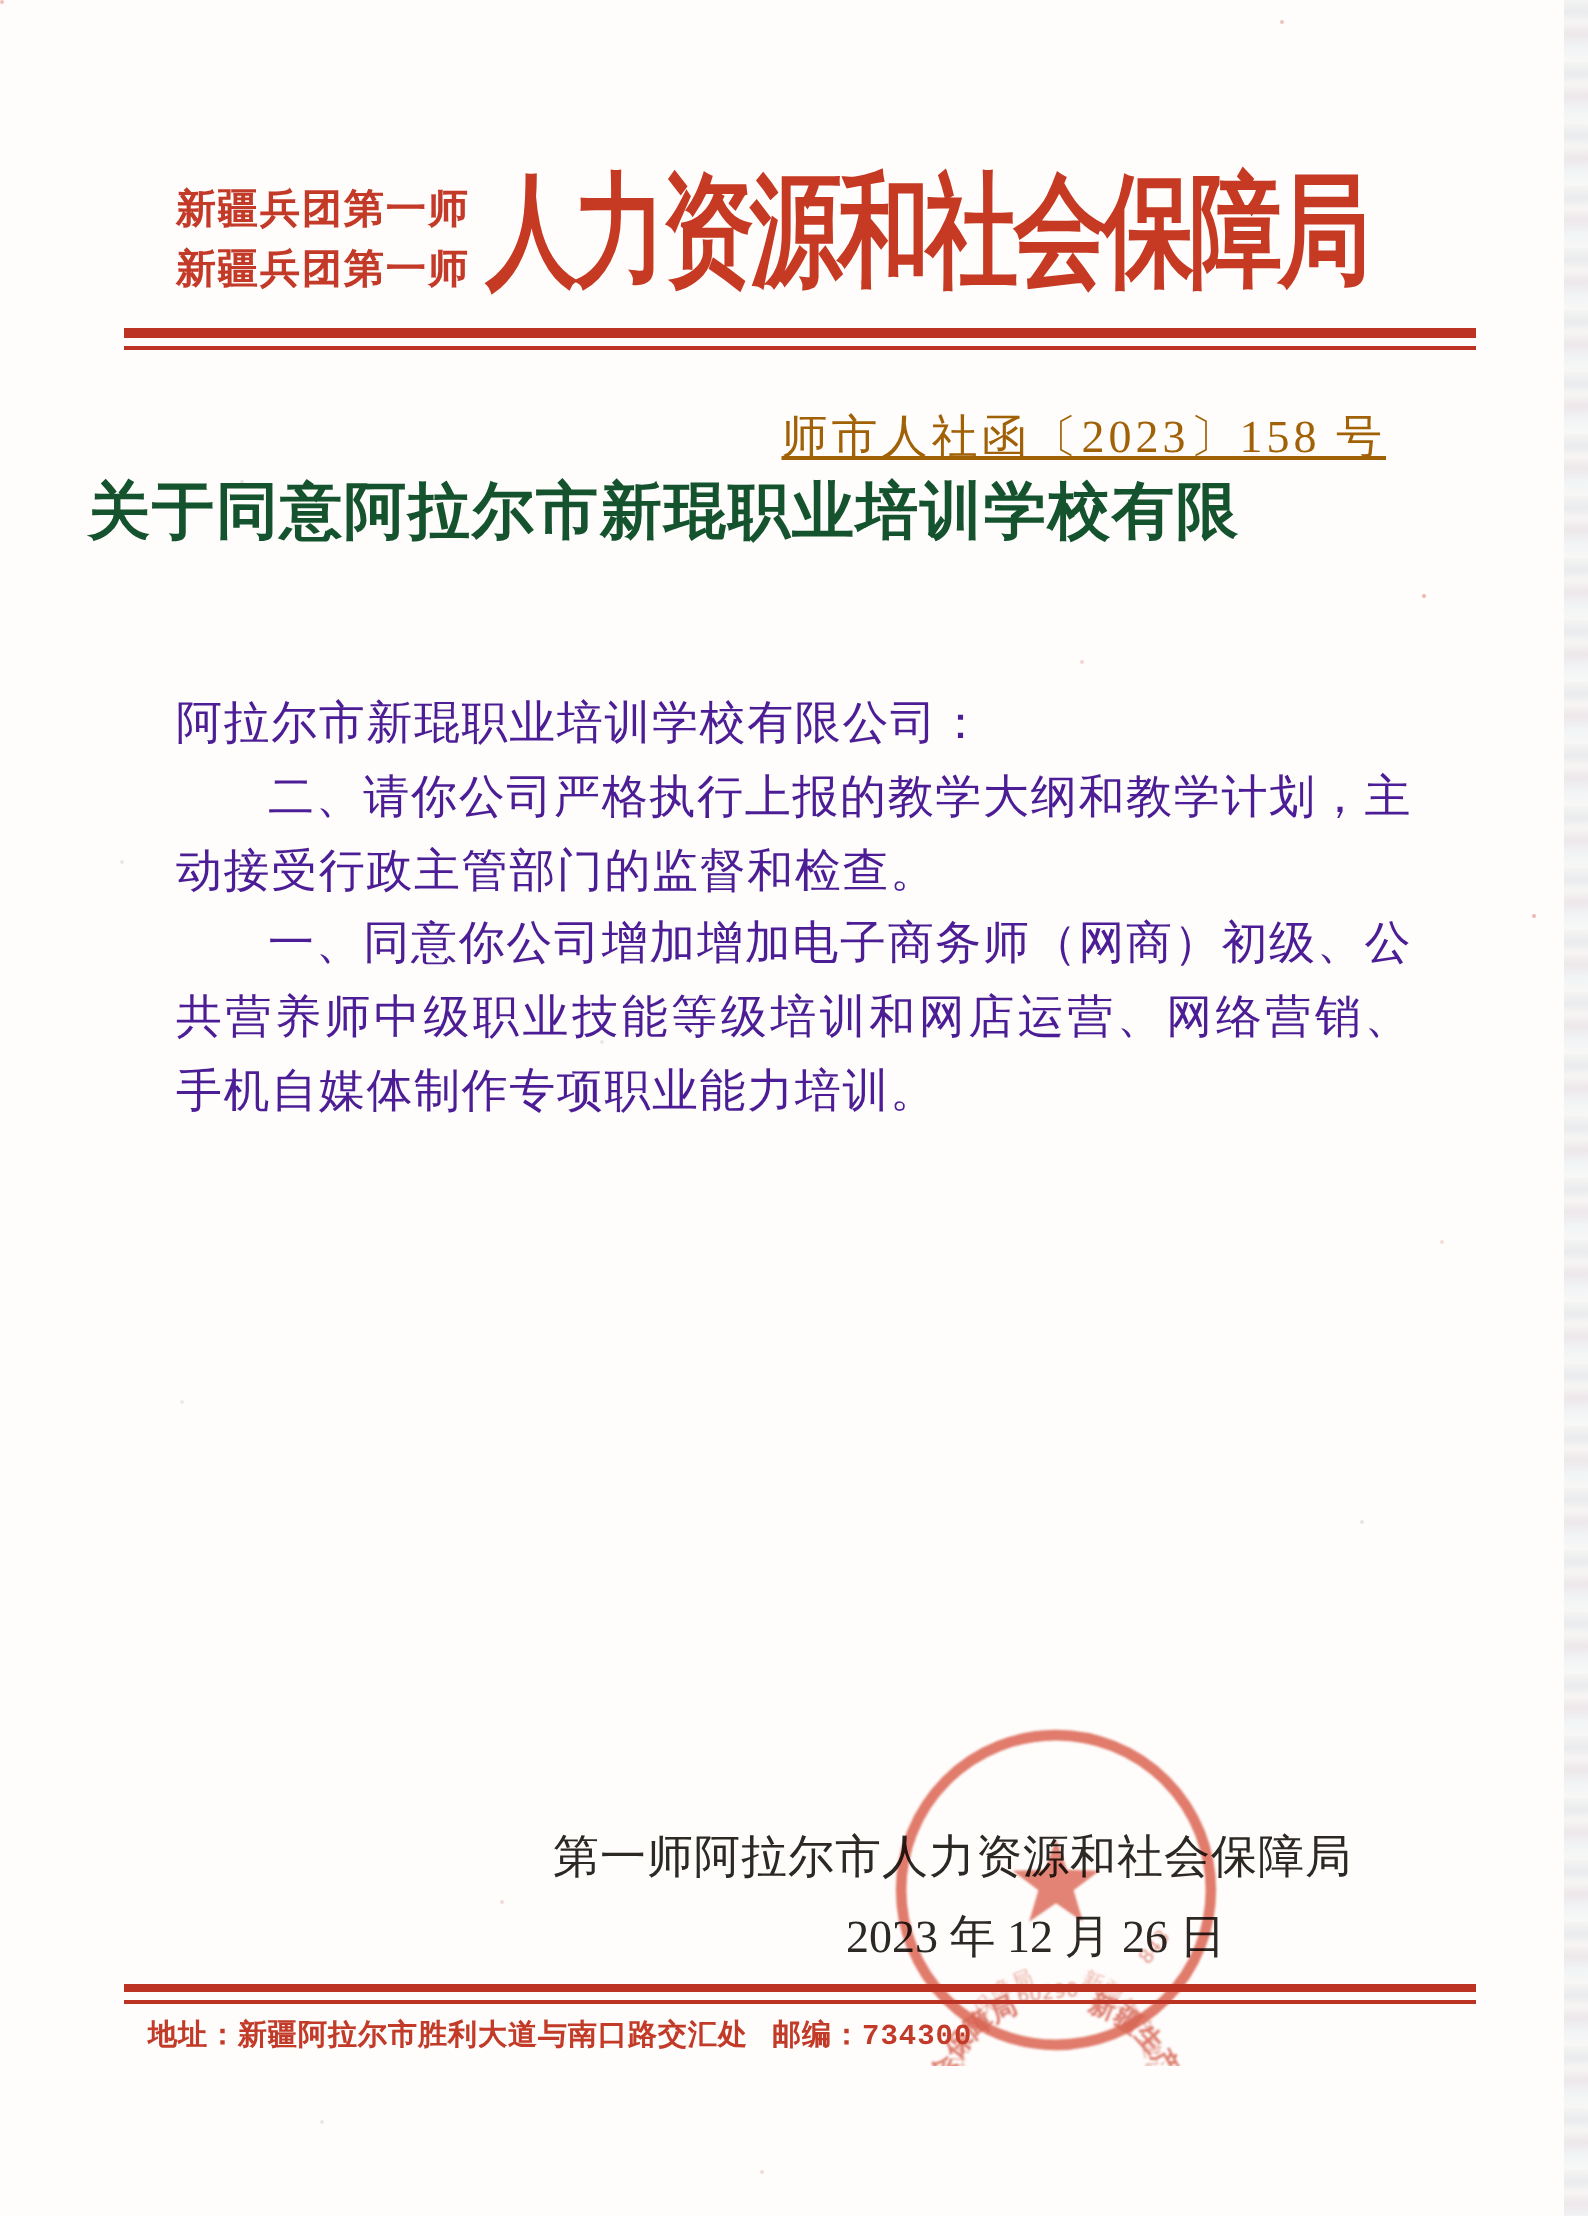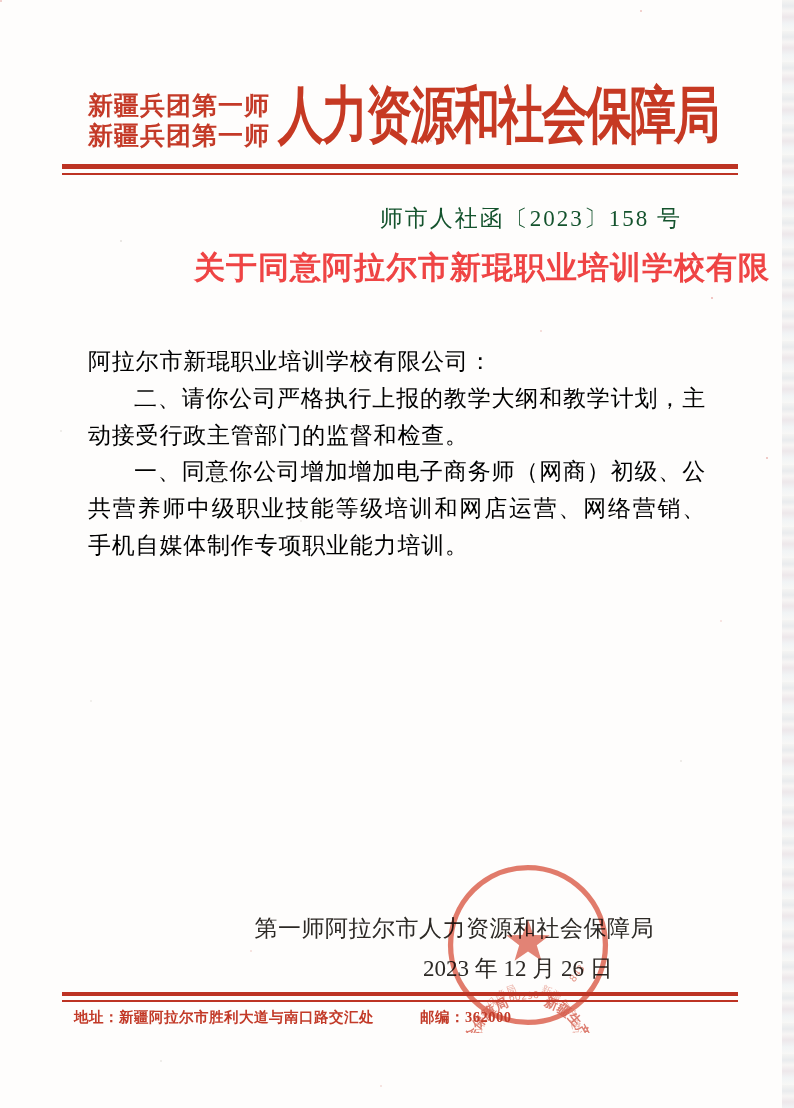--- a/index.html
+++ b/index.html
@@ -22,68 +22,67 @@
       711px 297px 0 rgba(210,70,60,.4), 766px 457px 0 rgba(200,60,50,.35),
       300px 520px 0 rgba(160,150,140,.2), 90px 700px 0 rgba(170,160,150,.2),
       540px 330px 0 rgba(210,90,80,.25), 430px 140px 0 rgba(160,150,140,.25),
       250px 950px 0 rgba(200,80,70,.2), 680px 760px 0 rgba(170,160,150,.25),
       160px 1060px 0 rgba(180,170,160,.25), 380px 1085px 0 rgba(200,80,70,.2),
       60px 430px 0 rgba(180,170,160,.25), 720px 620px 0 rgba(210,90,80,.2);
   }
   .letterhead{position:absolute; top:84px; left:88px; width:650px; display:flex; align-items:flex-start;}
   .org-small{
     font-family:"Liberation Sans","DejaVu Sans",sans-serif;
-    font-weight:bold; color:#c43a28; font-size:25px; line-height:30px;
+    font-weight:bold; color:#c43a28; font-size:20px; line-height:30px;
     letter-spacing:1px; white-space:nowrap; margin-top:6px;
   }
   .org-main{
     color:#c63923; font-weight:900; font-size:46px; letter-spacing:-2px;
     white-space:nowrap; margin-left:8px;
     transform:scaleY(1.34); transform-origin:top left; line-height:48px;
   }
   .rule{position:absolute; left:62px; width:676px; height:4px;
     border-top:5px solid #bd3323; border-bottom:2px solid #bd3323;}
   .rule-top{top:164px;}
   .rule-bottom{top:992px; border-top-width:4px;}
   .doc-number{
-    position:absolute; top:203px; right:112px;
-    font-size:23px; letter-spacing:2px; color:#14532d; white-space:nowrap;
+    position:absolute; top:203px; right:101px;
+    font-size:23px; letter-spacing:2px; color:#a16207; white-space:nowrap;text-decoration:underline;
   }
   .title{
-    position:absolute; top:234px; left:40px; width:714px; margin:16px;
-    text-align:right; font-size:31px; line-height:36px; font-weight:bold;
-    color:#ef4444; letter-spacing:1px;
+    position:absolute; top:234px; left:40px; width:714px; margin:4px;
+    text-align:left; font-size:31px; line-height:36px; font-weight:bold;
+    color:#14532d; letter-spacing:1px;
   }
   .title span{display:block;}
   .body-text{
     position:absolute; top:344px; left:88px; width:618px;
     font-size:23px; line-height:36.8px; letter-spacing:.8px;
-    text-align:justify; color:#000000;
+    text-align:justify; color:#4c1d95;
   }
   .body-text p{margin:0; text-indent:2em;}
   .body-text p.no-indent{text-indent:0;}
   .signature{
-    position:absolute; top:913px; right:140px;
+    position:absolute; top:913px; right:118px;
     font-size:23px; letter-spacing:.5px; color:#2c2925; white-space:nowrap;
   }
   .sign-date{
     position:absolute; top:953px; left:423px;
     font-size:23px; color:#2c2925; white-space:nowrap;text-align:right;
   }
   .seal{
     position:absolute; left:440px; top:857px; width:176px; height:176px;
     mix-blend-mode:multiply; opacity:.88;
   }
   .footer-row{
     position:absolute; top:1008px; left:74px; width:662px;
     display:grid; grid-template-columns:312px 228px auto;
-    font-family:Liberation Serif, serif;
+    font-family:Liberation Mono, monospace;
     font-weight:bold; font-size:14.5px; color:#c23a28; letter-spacing:.5px;
     white-space:nowrap;
-    gap:34px;
   }
 </style>
 </head>
 <body>
 
 <div class="page">
   <div class="scan-edge"></div>
   <div class="speckles"></div>
 
   <header class="letterhead">
@@ -130,15 +129,15 @@
       <polygon fill="#d7503b" opacity="0.8" points="100,71 106.2,88.5 124.7,89 110,100.2 115.3,118 100,107.5 84.7,118 90,100.2 75.3,89 93.8,88.5"></polygon>
       <text x="78" y="162" font-size="11" fill="#d65b46" opacity="0.75" transform="rotate(-6 95 160)" font-family="DejaVu Sans, sans-serif">60290</text>
       <text x="146" y="140" font-size="11" fill="#d65b46" opacity="0.75" transform="rotate(-52 152 135)" font-family="DejaVu Sans, sans-serif">843</text>
     </g>
   </svg>
 
   <div class="rule rule-bottom"></div>
 
   <footer class="footer-row">
     <span>地址：新疆阿拉尔市胜利大道与南口路交汇处</span>
-    <span>邮编：362000</span>
+    <span>邮编：734300</span>
   </footer>
 </div>
 
 </body></html>

